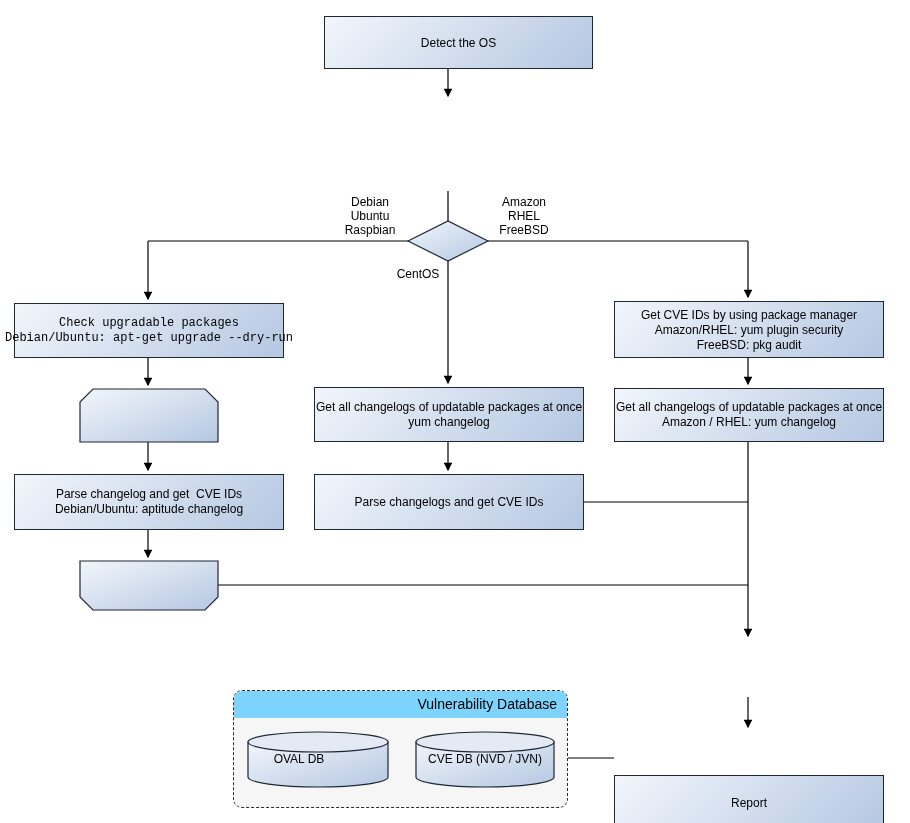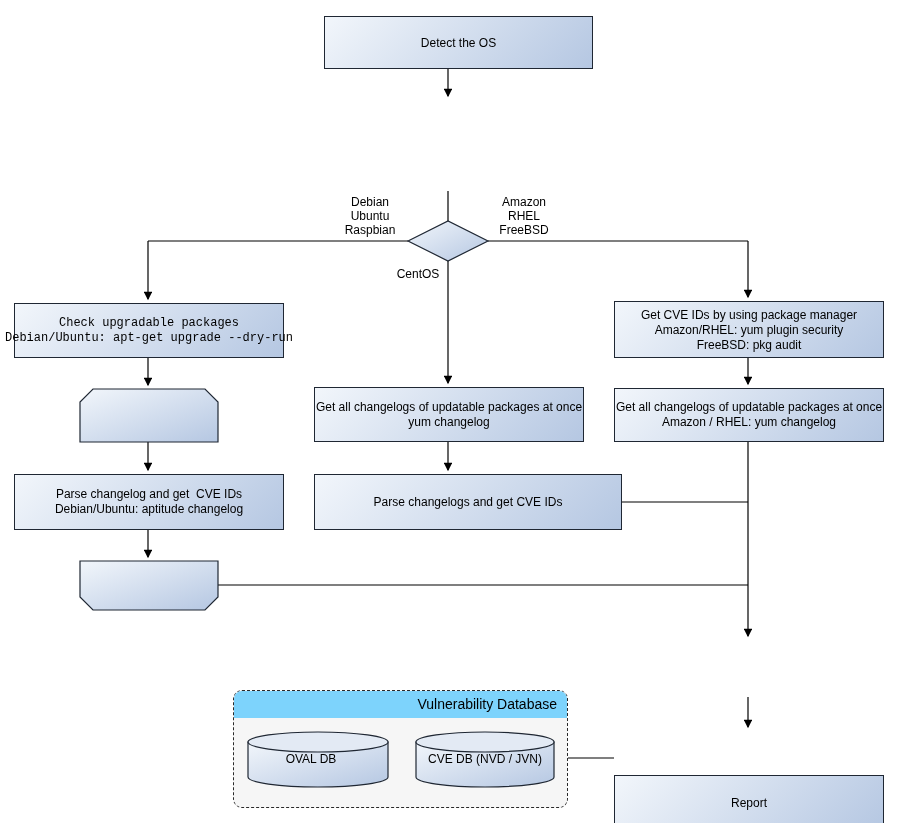--- a/index.html
+++ b/index.html
@@ -31,28 +31,28 @@
     height:27px;background:#7dd3fc;border-radius:8px 8px 0 0;
     text-align:right;line-height:27px;padding-right:10px;
     font-size:14px;color:#000;
   }
   
   .n-detect{left:313px;top:16px;width:269px;height:53px;margin-left:11px;}
   .n-installed{left:313px;top:100px;width:269px;height:91px;}
   .n-checkupg{left:14px;top:303px;width:270px;height:55px;font-family:Liberation Mono, monospace;}
   .n-parsedeb{left:14px;top:474px;width:270px;height:56px;}
   .n-getcentos{left:314px;top:387px;width:270px;height:55px;}
-  .n-parsecentos{left:314px;top:474px;width:308px;height:56px;}
+  .n-parsecentos{left:314px;top:474px;width:270px;height:56px;}
   .n-getcve{left:614px;top:301px;width:270px;height:57px;}
   .n-getrhel{left:614px;top:388px;width:270px;height:54px;}
   .n-write{left:614px;top:640px;width:270px;height:57px;}
   .n-report{left:614px;top:731px;width:270px;height:55px;margin-top:44px;}
   .s-foreach{left:80px;top:389px;width:138px;height:53px;}
   .s-endloop{left:80px;top:561px;width:138px;height:49px;}
-  .s-ovaldb{left:248px;top:745px;width:126px;height:28px;text-decoration:underline;}
+  .s-ovaldb{left:236px;top:745px;width:126px;height:28px;text-decoration:underline;}
   .s-cvedb{left:416px;top:745px;width:138px;height:28px;}
   .bl-left{left:325px;top:195px;width:90px;}
   .bl-right{left:479px;top:195px;width:90px;}
   .bl-centos{left:388px;top:267px;width:60px;}
 </style>
 </head>
 <body>
 
 <div id="canvas">
 

